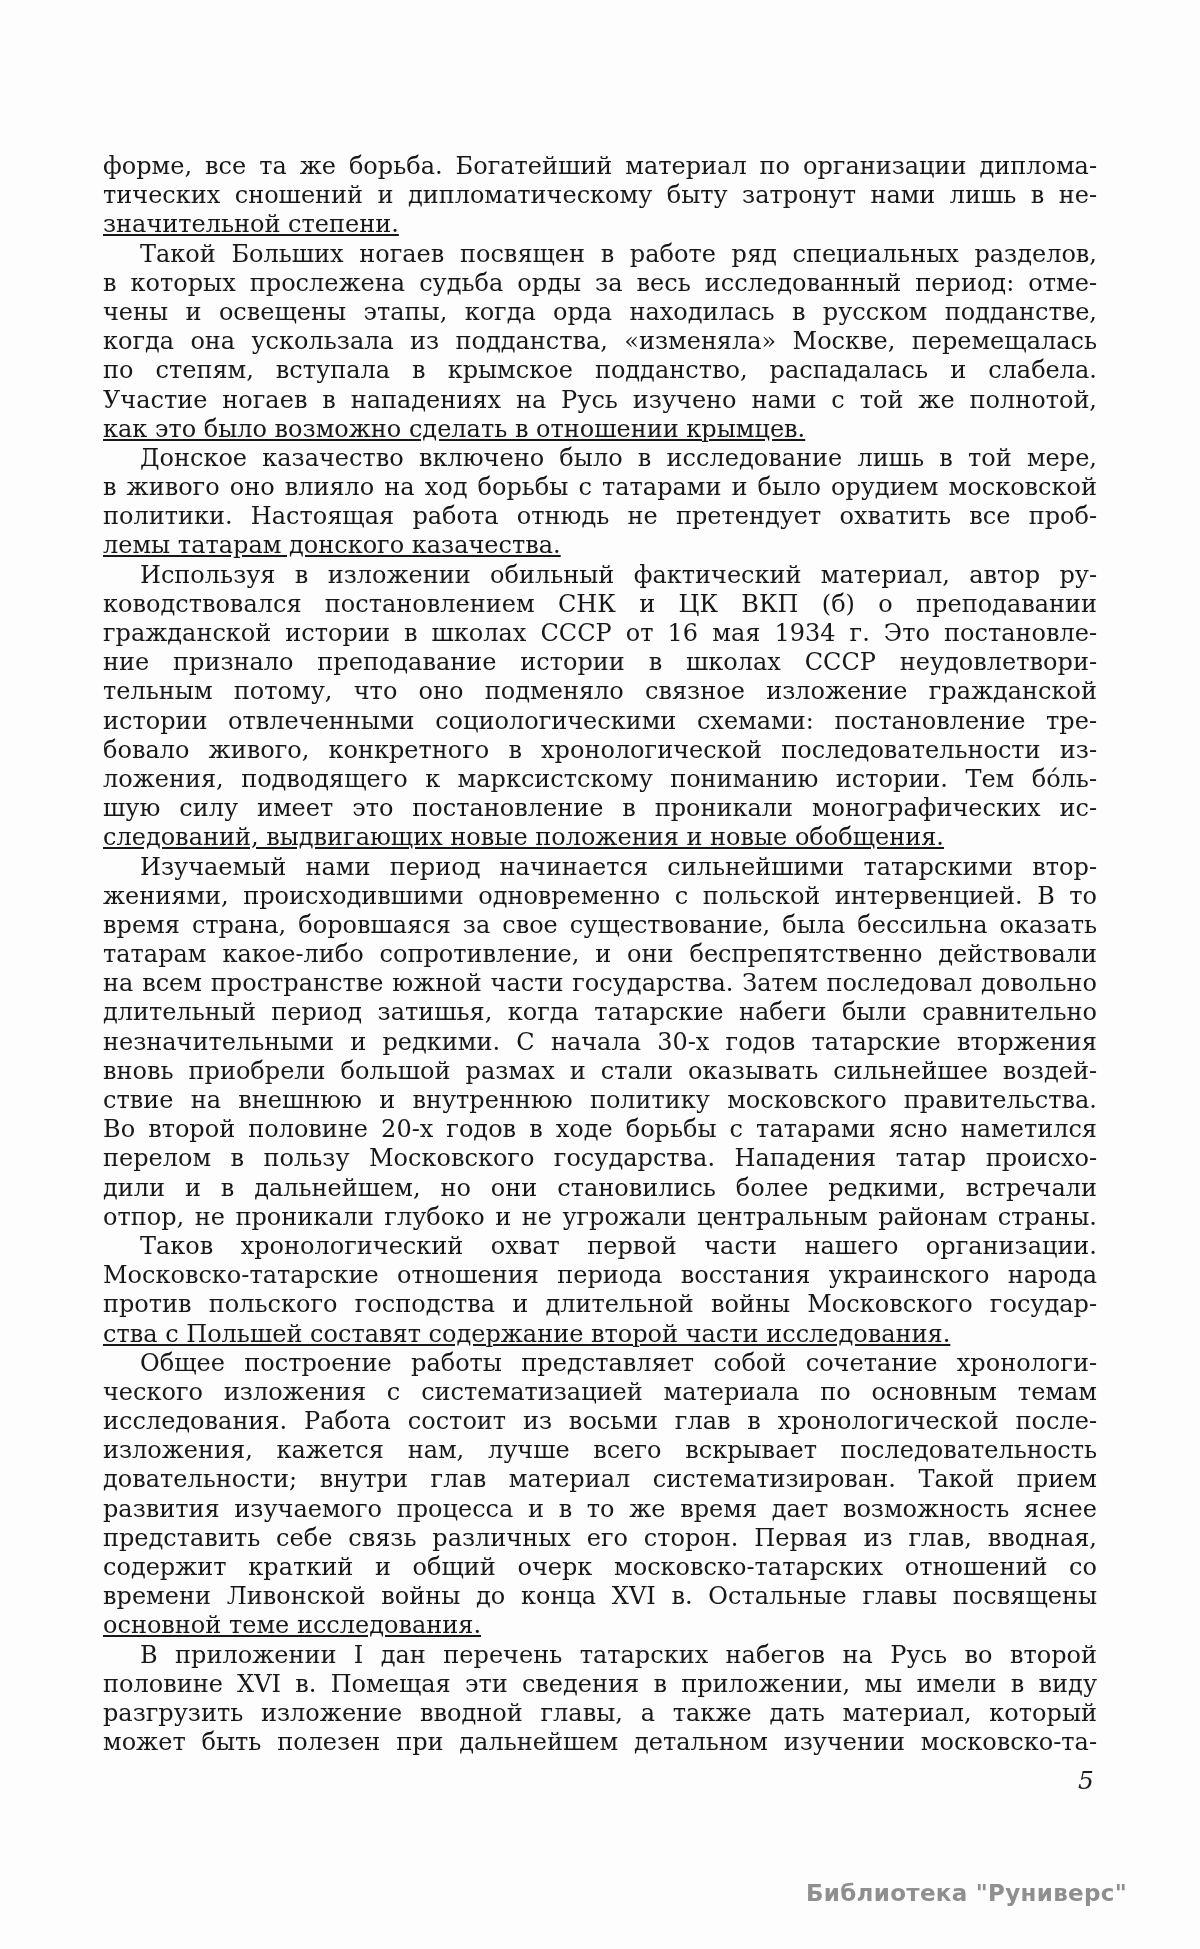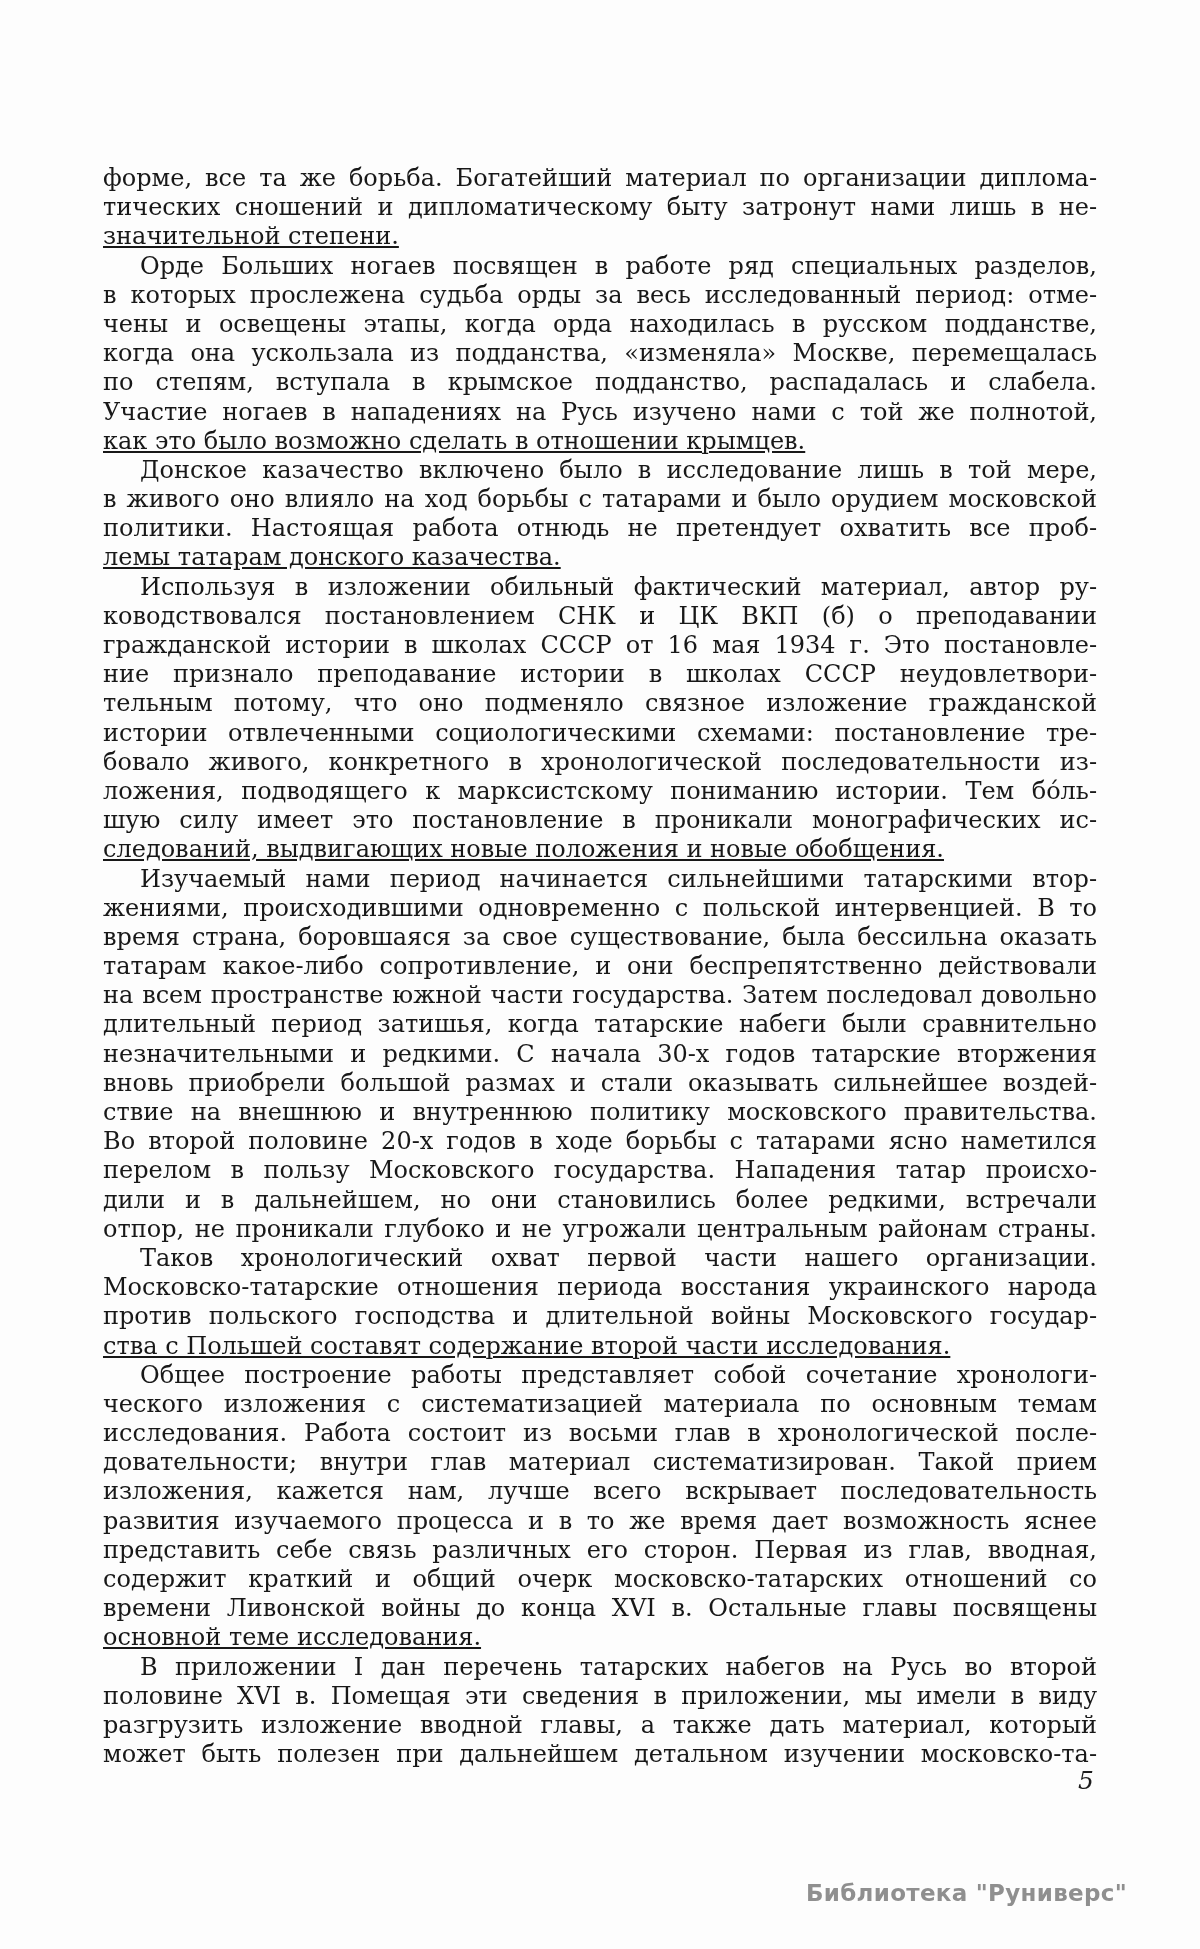--- a/index.html
+++ b/index.html
@@ -11,21 +11,21 @@
     position: relative;
     width: 1200px;
     height: 1949px;
     background: #fdfdfd;
     overflow: hidden;
     font-family: "DejaVu Serif", serif;
   }
   .text-block {
     position: absolute;
     left: 103px;
-    top: 164px;
+    top: 152px;
     width: 994px;
     font-size: 24px;
     line-height: 29.2px;
     color: #181818;
   }
   .line {
     text-align: justify;
     text-align-last: justify;
     max-height: 29.2px;
     overflow: hidden;
@@ -59,21 +59,21 @@
   }
 </style>
 </head>
 <body>
 
 <div class="page">
   <div class="text-block">
       <div class="line">форме, все та же борьба. Богатейший материал по организации диплома-</div>
       <div class="line">тических сношений и дипломатическому быту затронут нами лишь в не-</div>
       <div class="line parend">значительной степени.</div>
-      <div class="line indent">Орде Больших ногаев посвящен в работе ряд специальных разделов,</div>
+      <div class="line indent">Такой Больших ногаев посвящен в работе ряд специальных разделов,</div>
       <div class="line">в которых прослежена судьба орды за весь исследованный период: отме-</div>
       <div class="line">чены и освещены этапы, когда орда находилась в русском подданстве,</div>
       <div class="line">когда она ускользала из подданства, «изменяла» Москве, перемещалась</div>
       <div class="line">по степям, вступала в крымское подданство, распадалась и слабела.</div>
       <div class="line">Участие ногаев в нападениях на Русь изучено нами с той же полнотой,</div>
       <div class="line parend">как это было возможно сделать в отношении крымцев.</div>
       <div class="line indent">Донское казачество включено было в исследование лишь в той мере,</div>
       <div class="line">в живого оно влияло на ход борьбы с татарами и было орудием московской</div>
       <div class="line">политики. Настоящая работа отнюдь не претендует охватить все проб-</div>
       <div class="line parend">лемы татарам донского казачества.</div>
@@ -100,22 +100,22 @@
       <div class="line">перелом в пользу Московского государства. Нападения татар происхо-</div>
       <div class="line">дили и в дальнейшем, но они становились более редкими, встречали</div>
       <div class="line">отпор, не проникали глубоко и не угрожали центральным районам страны.</div>
       <div class="line indent">Таков хронологический охват первой части нашего организации.</div>
       <div class="line">Московско-татарские отношения периода восстания украинского народа</div>
       <div class="line">против польского господства и длительной войны Московского государ-</div>
       <div class="line parend">ства с Польшей составят содержание второй части исследования.</div>
       <div class="line indent">Общее построение работы представляет собой сочетание хронологи-</div>
       <div class="line">ческого изложения с систематизацией материала по основным темам</div>
       <div class="line">исследования. Работа состоит из восьми глав в хронологической после-</div>
+      <div class="line">изложения, кажется нам, лучше всего вскрывает последовательность</div>
       <div class="line">довательности; внутри глав материал систематизирован. Такой прием</div>
-      <div class="line">изложения, кажется нам, лучше всего вскрывает последовательность</div>
       <div class="line">развития изучаемого процесса и в то же время дает возможность яснее</div>
       <div class="line">представить себе связь различных его сторон. Первая из глав, вводная,</div>
       <div class="line">содержит краткий и общий очерк московско-татарских отношений со</div>
       <div class="line">времени Ливонской войны до конца XVI в. Остальные главы посвящены</div>
       <div class="line parend">основной теме исследования.</div>
       <div class="line indent">В приложении I дан перечень татарских набегов на Русь во второй</div>
       <div class="line">половине XVI в. Помещая эти сведения в приложении, мы имели в виду</div>
       <div class="line">разгрузить изложение вводной главы, а также дать материал, который</div>
       <div class="line">может быть полезен при дальнейшем детальном изучении московско-та-</div>
     </div>

